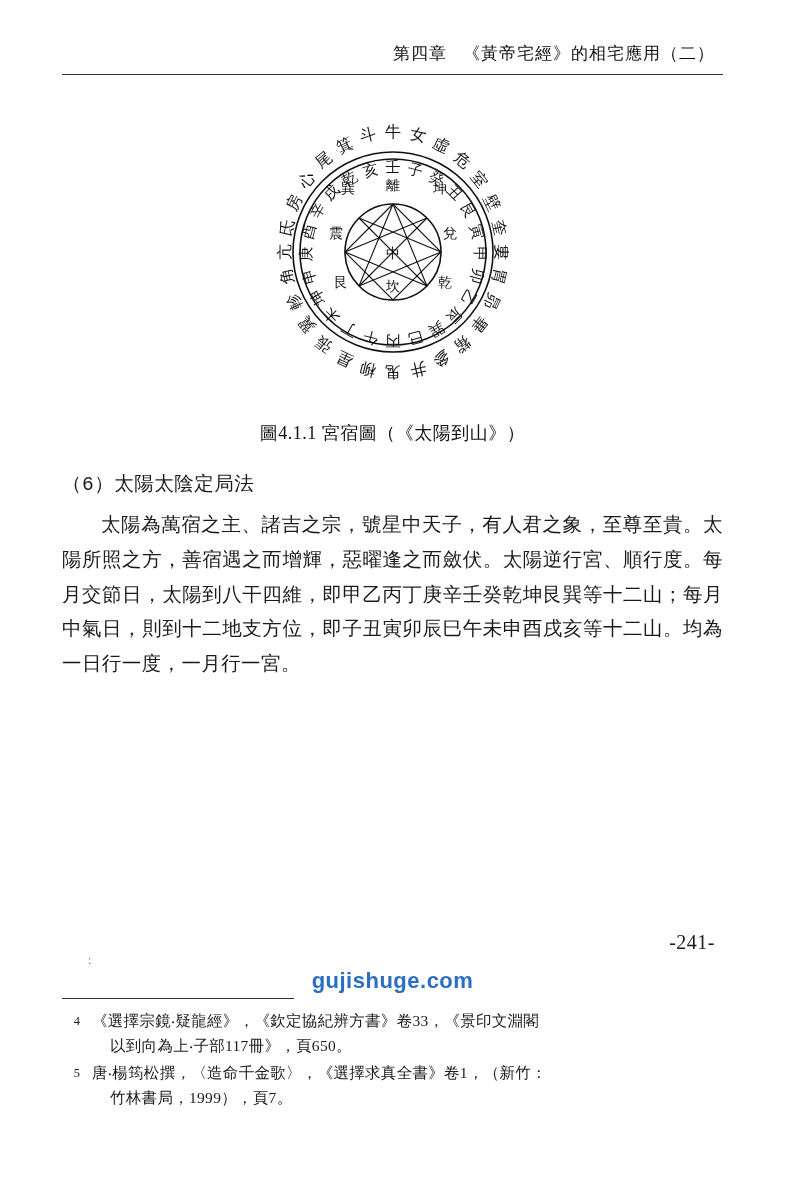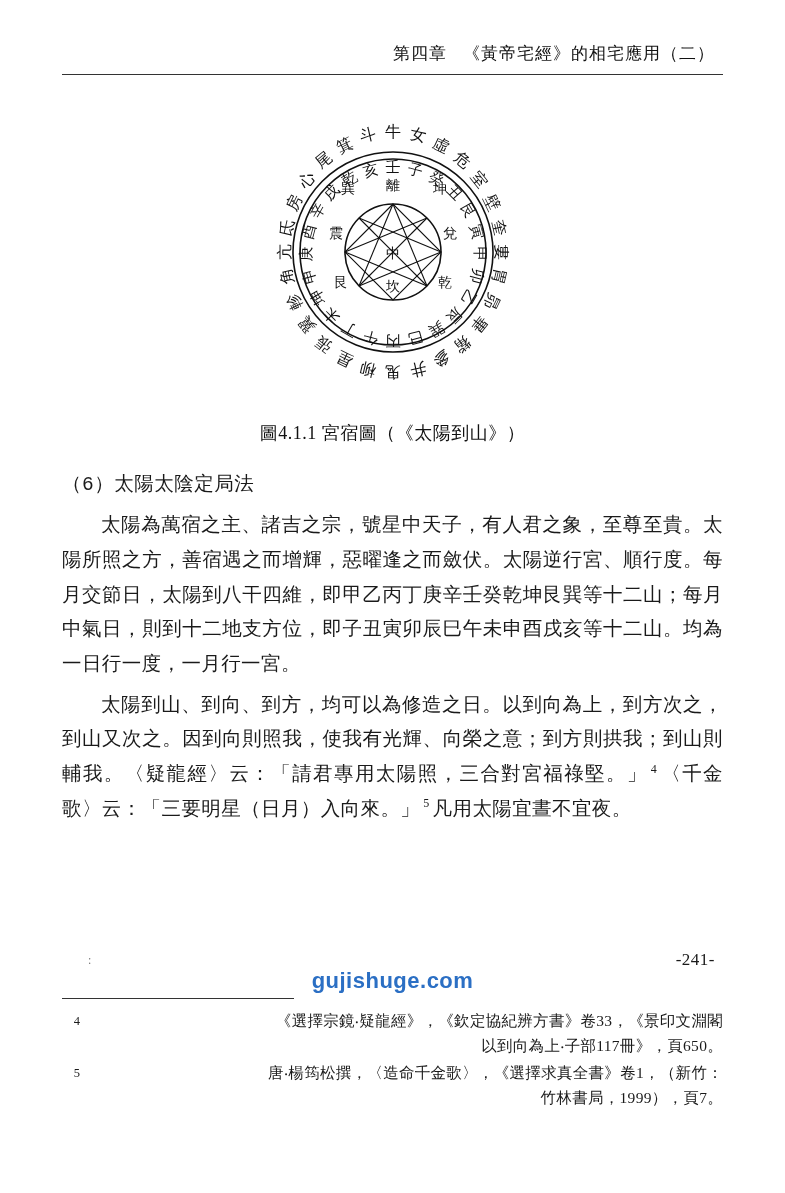--- a/index.html
+++ b/index.html
@@ -114,33 +114,32 @@
   }
   .fn-mark {
     width: 30px;
     flex: 0 0 30px;
     text-align: center;
     font-size: 12.5px;
     padding-top: 3px;
   }
   .fn-text {
     flex: 1 1 auto;
-    text-align: right;
   }
   .fn-text .cont {
     display: block;
     padding-left: 18px;
   }
 
   
   .page-number {
     position: absolute;
     right: 70px;
-    bottom: 30px;
-    font-size: 17px;
+    bottom: 46px;
+    font-size: 20px;
     letter-spacing: 0.5px;
   }
   .watermark {
     position: absolute;
     left: 0;
     right: 0;
     bottom: 6px;
     text-align: center;
     font-family: "Liberation Sans", sans-serif;
     font-weight: bold;
@@ -260,21 +259,20 @@
         </g>
       </svg>
     </div>
     <div class="fig-caption">圖4.1.1 宮宿圖（《太陽到山》）</div>
   </div>
 
   <div class="section-title">（6）太陽太陰定局法</div>
 
   <p class="body indent">太陽為萬宿之主、諸吉之宗，號星中天子，有人君之象，至尊至貴。太陽所照之方，善宿遇之而增輝，惡曜逢之而斂伏。太陽逆行宮、順行度。每月交節日，太陽到八干四維，即甲乙丙丁庚辛壬癸乾坤艮巽等十二山；每月中氣日，則到十二地支方位，即子丑寅卯辰巳午未申酉戌亥等十二山。均為一日行一度，一月行一宮。</p>
 
-  <p class="body indent"><span>太陽到山、到向、到方，均可以為修造之日。以到向為上，到方次之，到山又次之。因到向則照我，使我有光輝、向榮之意；到方則拱我；到山則輔我。〈疑龍經〉云：「請君專用太陽照，三合對宮福祿堅。」</span><sup class="note">4</sup><span>〈千金歌〉云：「三要明星（日月）入向來。」</span><sup class="note">5</sup><span>凡用太陽宜晝不宜夜。</span></p>
 
   <div class="footnote-area">
     <div class="fn-rule"></div>
 
     <div class="footnote">
       <div class="fn-mark">4</div>
       <div class="fn-text">
         <span>《選擇宗鏡‧疑龍經》，《欽定協紀辨方書》卷33，《景印文淵閣</span>
         <span class="cont">以到向為上‧子部117冊》，頁650。</span>
       </div>

